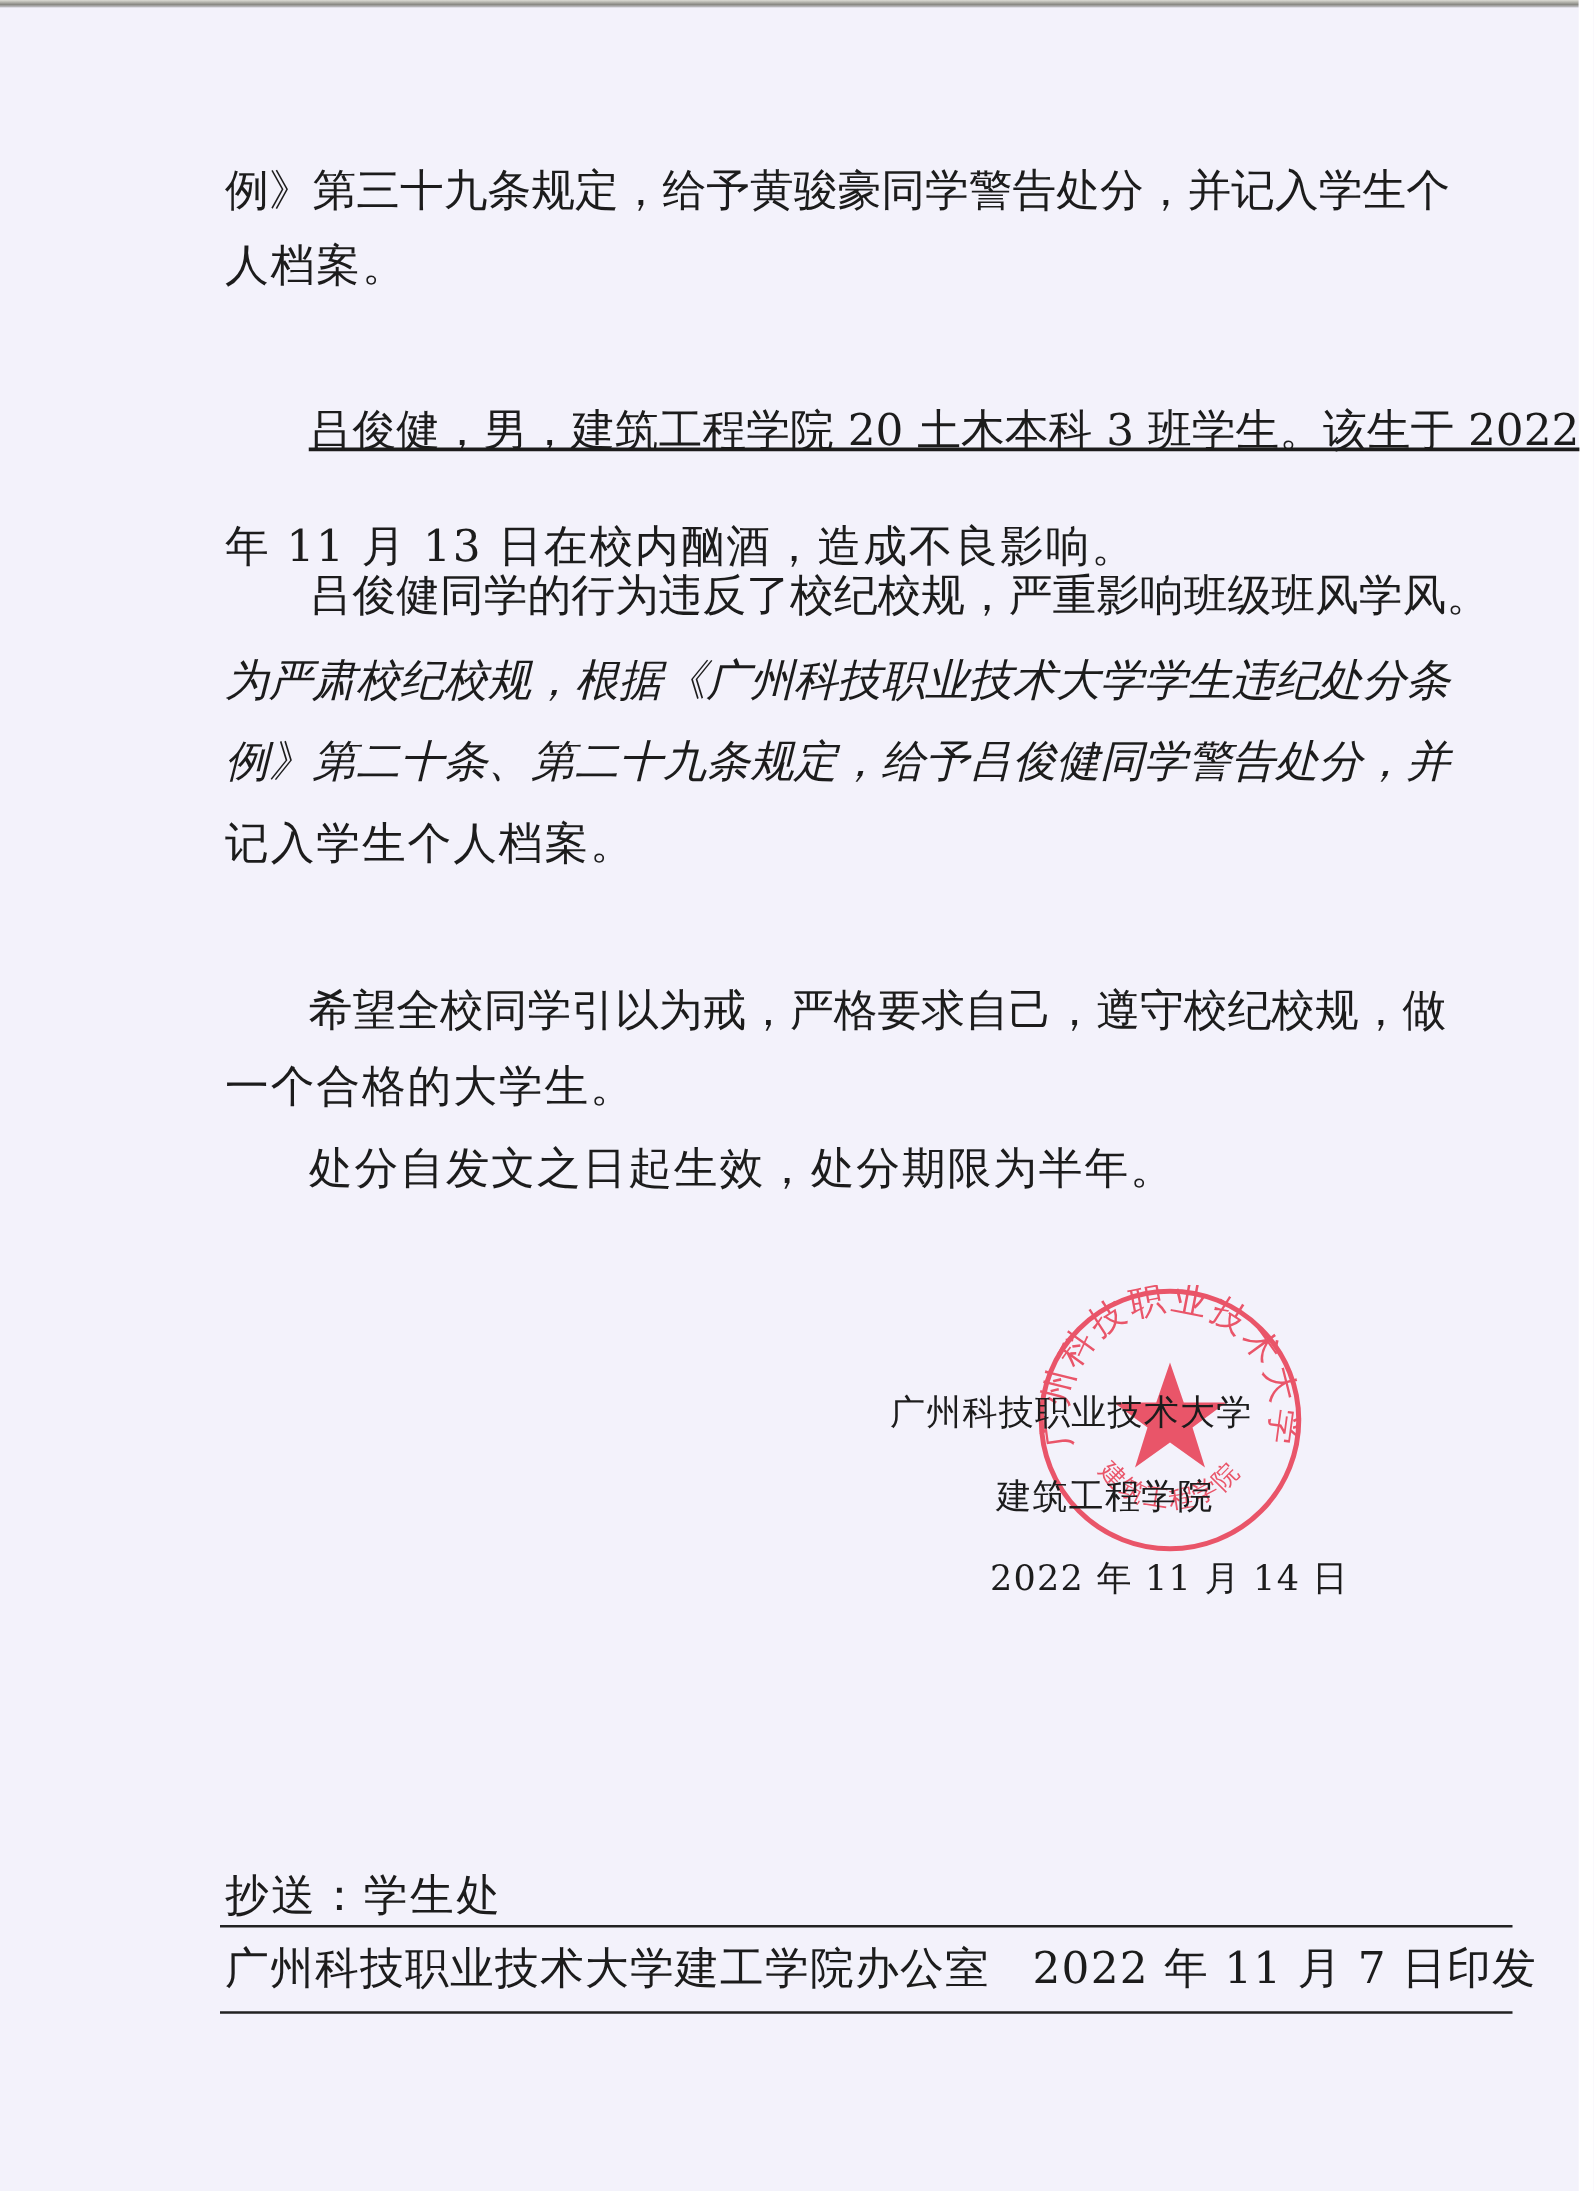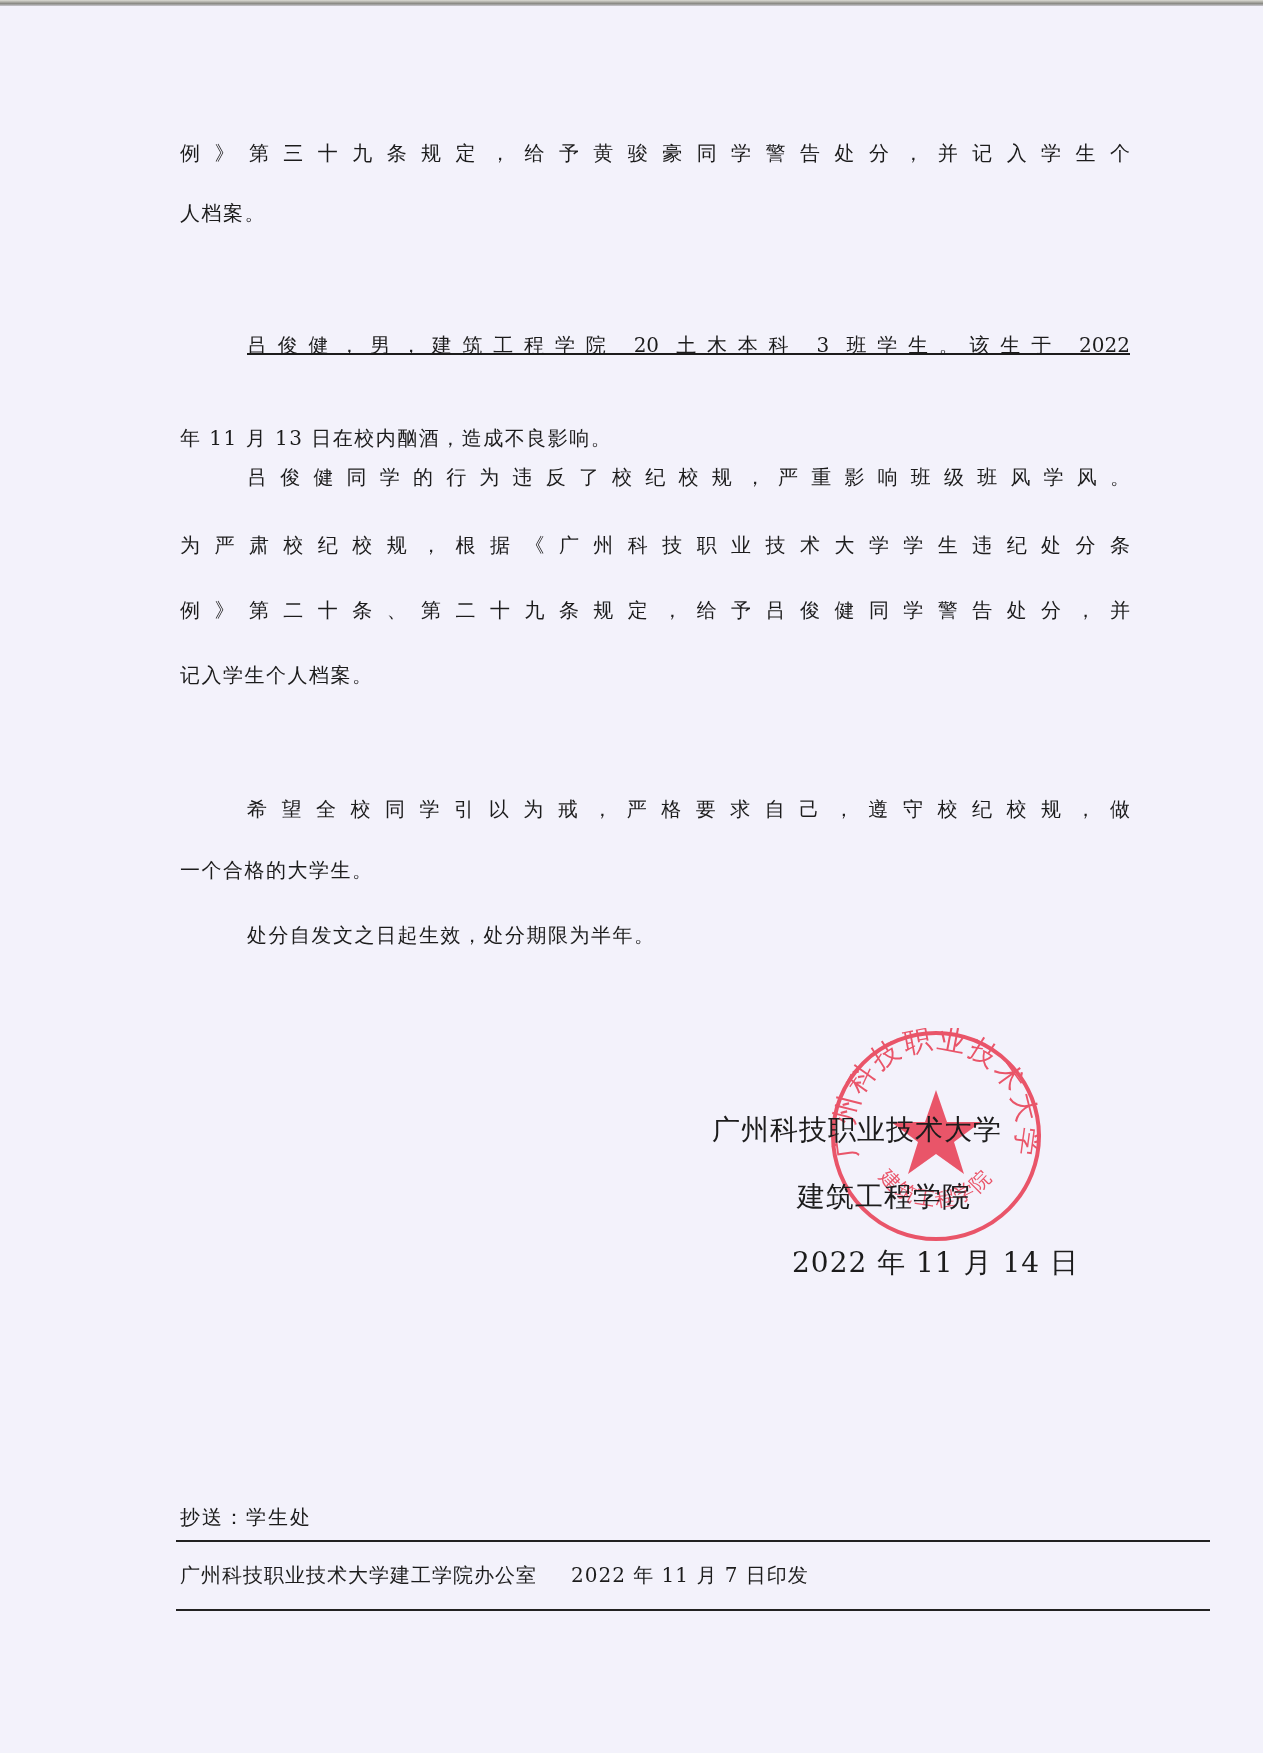--- a/index.html
+++ b/index.html
@@ -13,21 +13,21 @@
     .scan-top-edge {
       position: absolute; left: 0; top: 0; width: 1263px; height: 6px;
       background: linear-gradient(#dcdcd4, #8a8a84 60%, #c9c8cf);
     }
     .scan-right-strip {
       position: absolute; top: 0; right: 0; width: 12px; height: 1753px;
       background: #ffffff;
     }
     .line {
       position: absolute; left: 180px;
-      font-size: 20px; line-height: 40px; height: 40px;
+      font-size: 35px; line-height: 40px; height: 40px;
       white-space: nowrap; letter-spacing: 1.5px;
     }
     .line.indent { left: 247px; }
     .line.justify { width: 950px; text-align: justify; text-align-last: justify; letter-spacing: 0; }
     .sig { position: absolute; font-size: 28px; line-height: 40px; white-space: nowrap; letter-spacing: 1px; z-index: 2; }
     .rule { position: absolute; left: 176px; width: 1034px; height: 2px; background: #222; }
     .stamp {
       position: absolute; left: 828px; top: 1028px; width: 216px; height: 216px;
       z-index: 1; opacity: 0.82;
     }
@@ -39,22 +39,22 @@
 <div class="scan-right-strip"></div>
 
 <div>
   <div class="line justify" style="top:133px;">例》第三十九条规定，给予黄骏豪同学警告处分，并记入学生个</div>
   <div class="line" style="top:193px;text-align:right;">人档案。</div>
 
   <div class="line indent justify" style="top:325px; width:883px;text-decoration:underline;">吕俊健，男，建筑工程学院 20 土木本科 3 班学生。该生于 2022</div>
   <div class="line" style="top:385px;margin-top:33px;">年 11 月 13 日在校内酗酒，造成不良影响。</div>
 
   <div class="line indent justify" style="top:457px; width:883px;">吕俊健同学的行为违反了校纪校规，严重影响班级班风学风。</div>
-  <div class="line justify" style="top:525px;">为严肃校纪校规，根据《广州科技职业技术大学学生违纪处分条</div>
-  <div class="line justify" style="top:590px;">例》第二十条、第二十九条规定，给予吕俊健同学警告处分，并</div>
+  <div class="line justify" style="top:525px;font-style:italic;">为严肃校纪校规，根据《广州科技职业技术大学学生违纪处分条</div>
+  <div class="line justify" style="top:590px;font-style:italic;">例》第二十条、第二十九条规定，给予吕俊健同学警告处分，并</div>
   <div class="line" style="top:655px;">记入学生个人档案。</div>
 
   <div class="line indent justify" style="top:789px; width:883px;">希望全校同学引以为戒，严格要求自己，遵守校纪校规，做</div>
   <div class="line" style="top:850px;">一个合格的大学生。</div>
 
   <div class="line indent" style="top:915px;">处分自发文之日起生效，处分期限为半年。</div>
 </div>
 
 <div>
   <div class="sig" style="left:712px; top:1110px;">广州科技职业技术大学</div>

